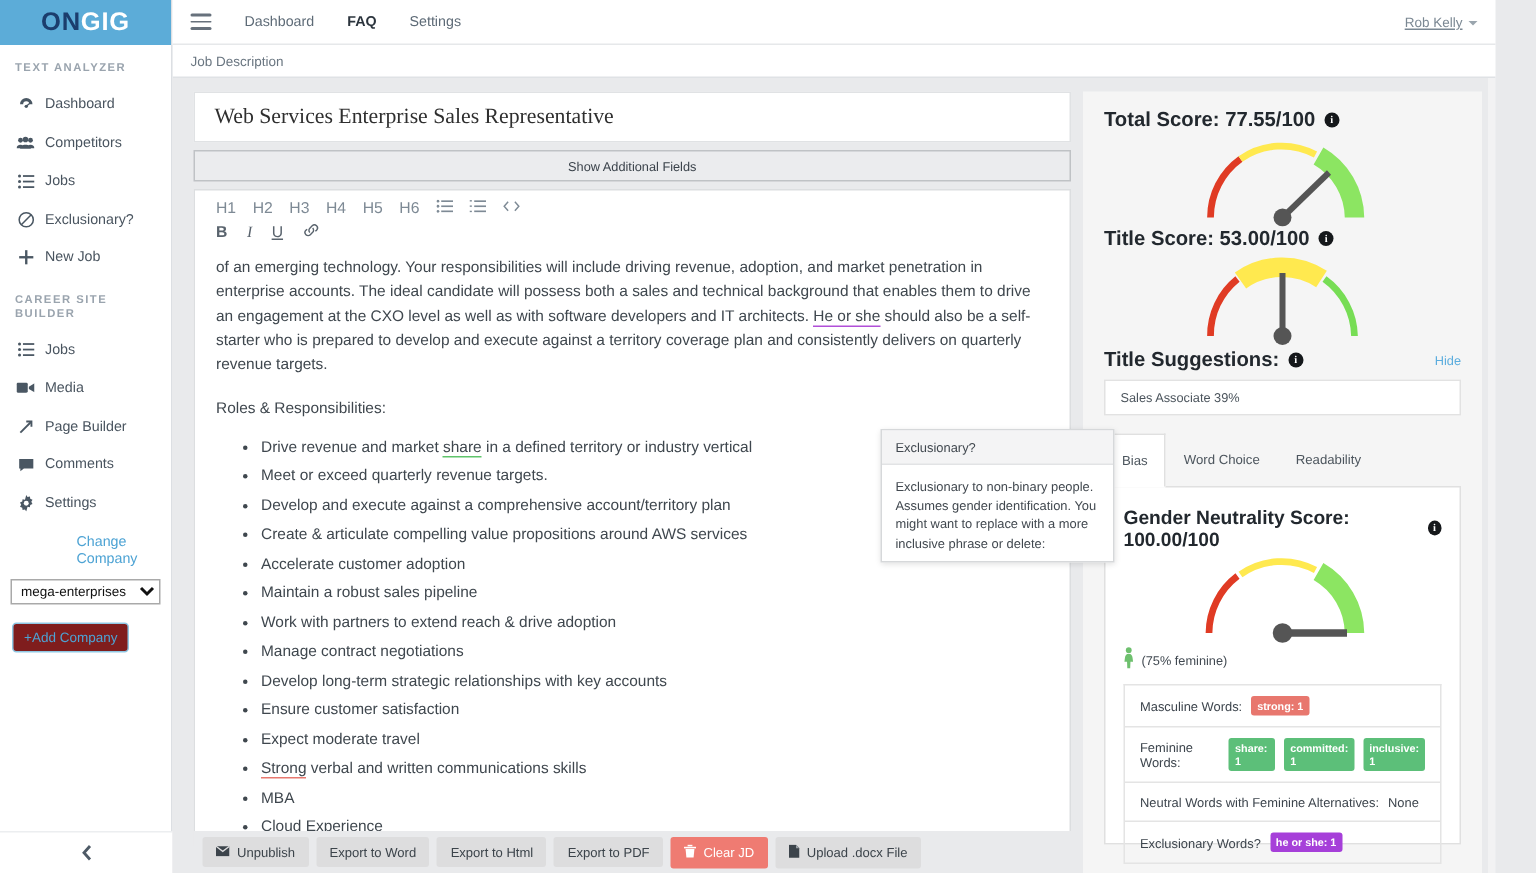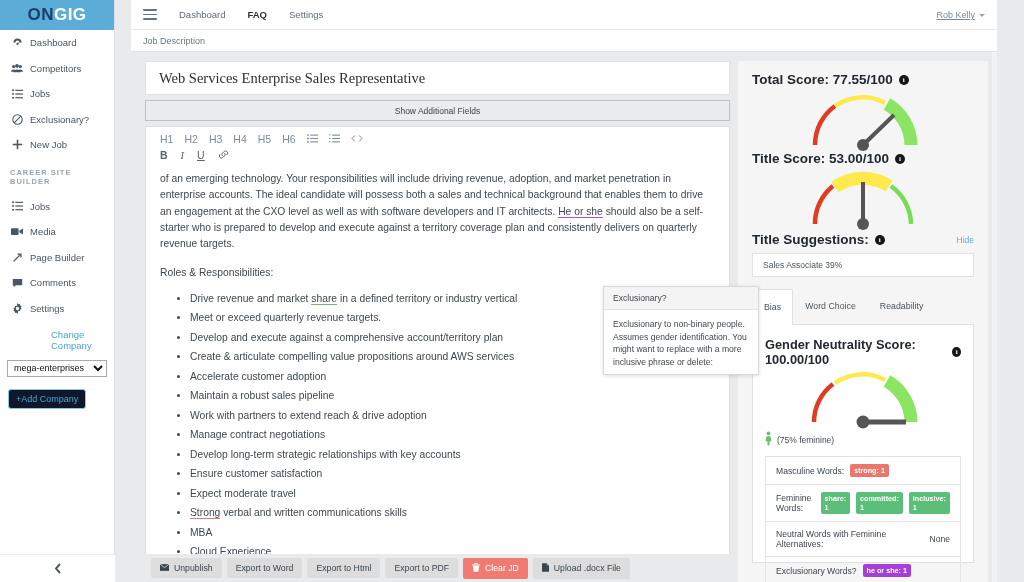--- a/index.html
+++ b/index.html
@@ -3,21 +3,21 @@
 <meta charset="utf-8">
 <style>
   * { box-sizing: border-box; margin: 0; padding: 0; }
   html, body {
     width: 1024px; height: 582px;
     overflow: hidden;
     font-family: "Liberation Sans", sans-serif;
     background: #e9eaec;
     color: #3d4852;
   }
-  .app { position: relative; width: 997px; height: 582px; display: flex; gap: 16px; }
+  .app { position: relative; width: 997px; height: 582px; display: flex; }
 
   
   .sidebar {
     width: 115px; height: 582px;
     background: #ffffff;
     border-right: 1px solid #dcdfe3;
     position: relative;
     flex: 0 0 115px;
   }
   .logo {
@@ -48,21 +48,21 @@
   }
   .company-select {
     margin: 0 8px 0 7px; width: 100px; height: 17px;
     font-size: 9px; font-family: "Liberation Sans", sans-serif;
     border: 1px solid #a9a9a9; background:#fff; color:#111;
     padding-left: 2px;
   }
   .add-company {
     margin: 12px 0 0 8px;
     display: inline-flex; align-items: center;
-    border: 1px solid #8fc7e3; color: #4da3d4; background: #0f172a;
+    border: 1px solid #8fc7e3; color: #4da3d4; background: #7f1d1d;
     border-radius: 3px; font-size: 9px; padding: 4px 7px; cursor: pointer;
     font-family: "Liberation Sans", sans-serif;
   }
   .collapse-btn {
     position: absolute; bottom: 0; left: 0; width: 115px; height: 28px;
     display: flex; align-items: center; justify-content: center;
     color: #53616e; font-size: 11px; cursor: pointer;
     background: #fff; border-top: 1px solid #eceef0;
   }
 
@@ -213,20 +213,21 @@
 <body>
 
 <div class="app">
 
   <div class="sidebar">
     <div class="logo">
       <span class="on">ON</span>
         <span class="gig">GIG</span>
     </div>
 
+    <div class="side-section">TEXT ANALYZER</div>
 
     <div class="side-item">
       <span class="ic">
         <svg width="11" height="11" viewBox="0 0 16 16" fill="#4a5763">
             <path d="M8 2a6 6 0 0 0-6 6h3a3 3 0 0 1 3-3zM8 2a6 6 0 0 1 6 6h-3a3 3 0 0 0-3-3z"></path>
             <circle cx="8" cy="10" r="1.6"></circle>
             <path d="M8 10l3.5-3" stroke="#4a5763" stroke-width="1.2"></path>
           </svg>
       </span>
       <span>Dashboard</span>

